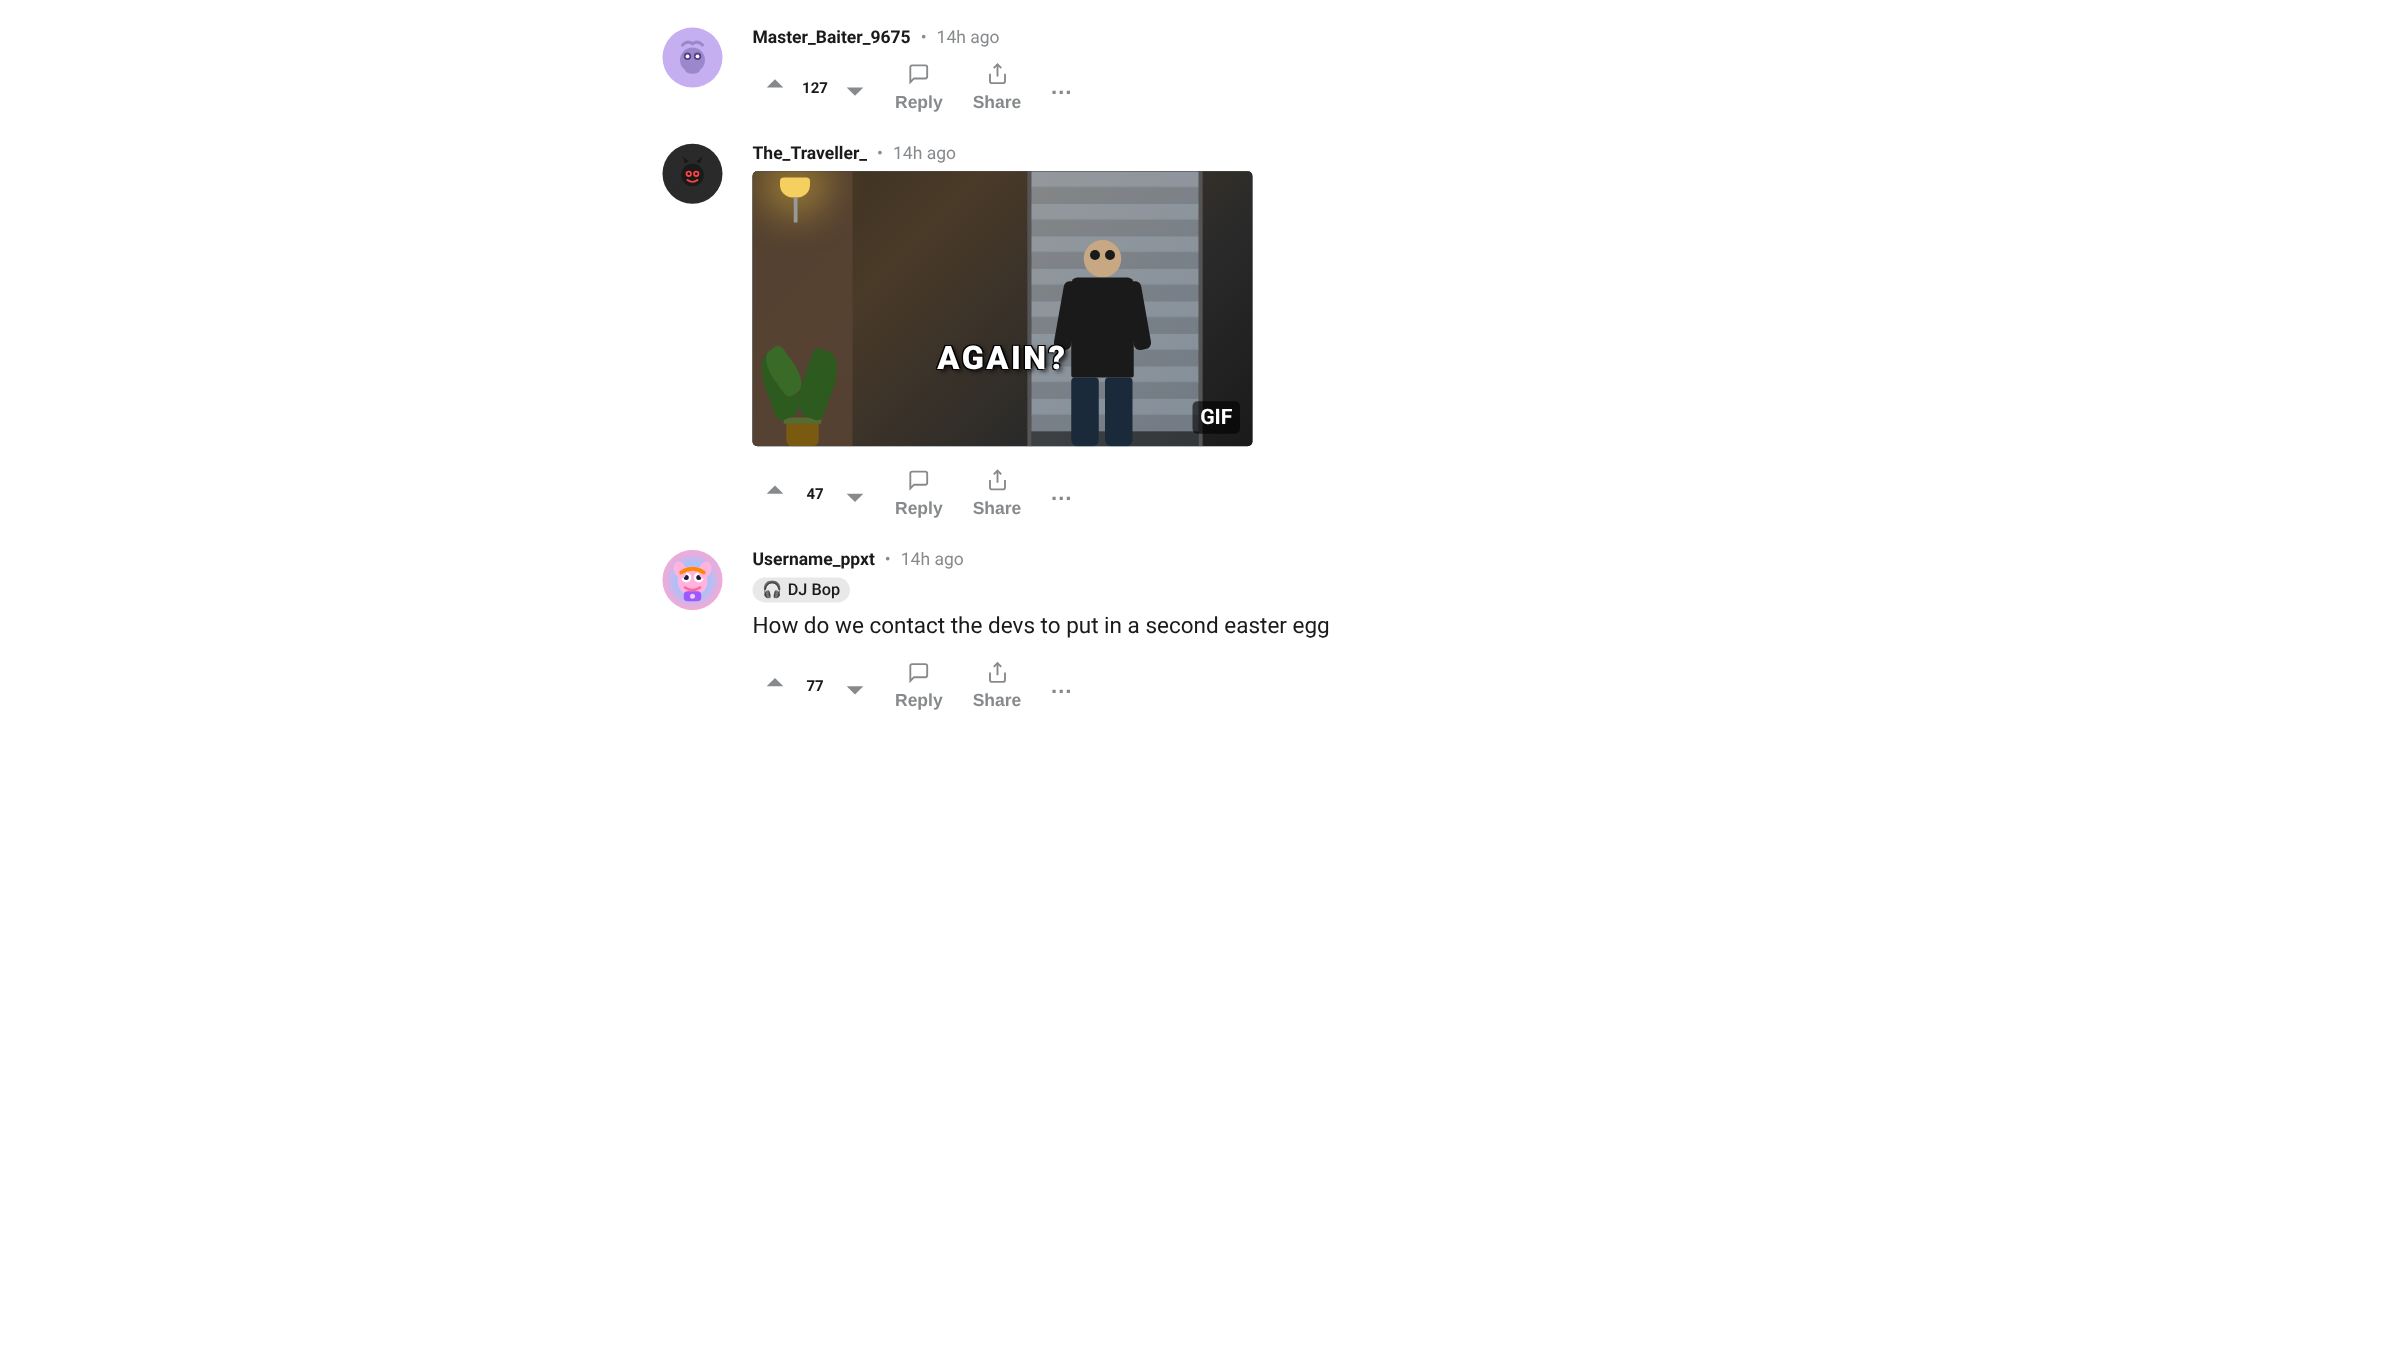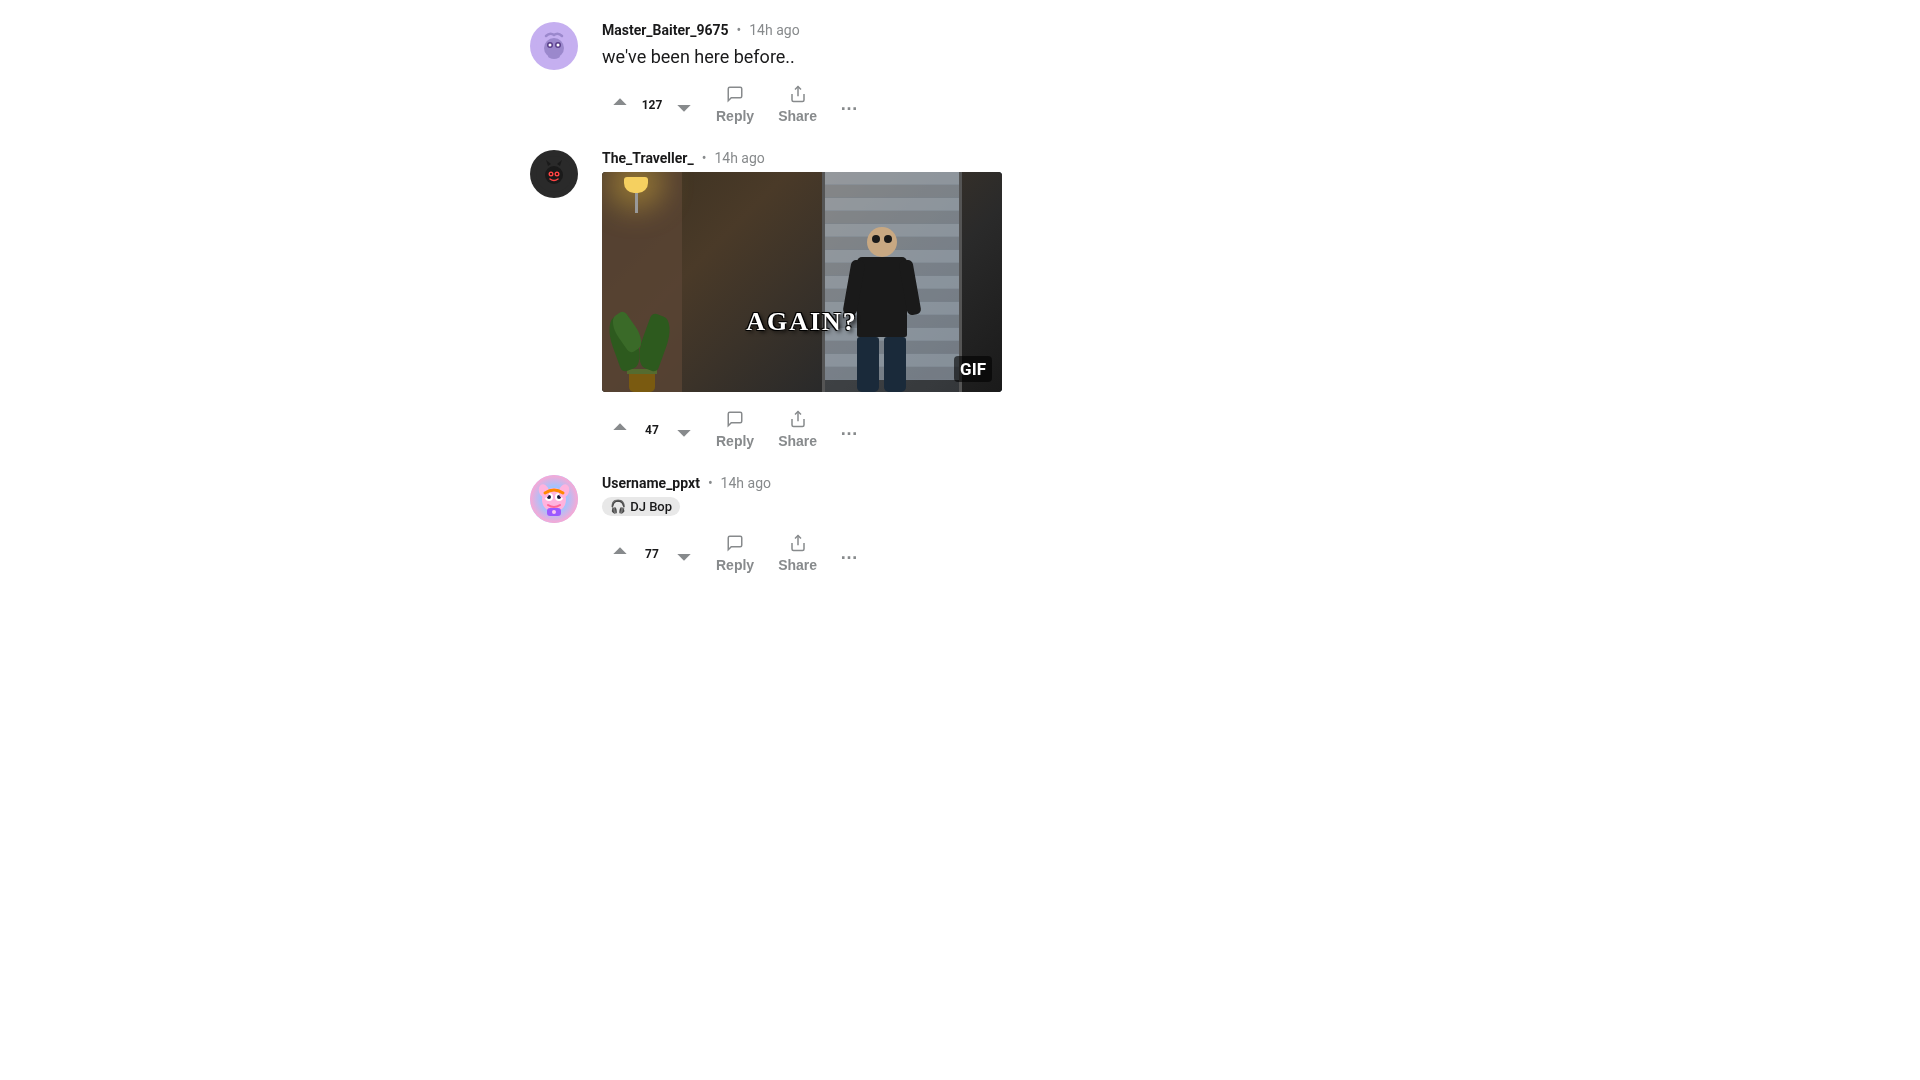--- a/index.html
+++ b/index.html
@@ -152,21 +152,20 @@
       position: absolute;
       bottom: 55px;
       left: 50%;
       transform: translateX(-50%);
       color: white;
       font-size: 26px;
       font-weight: 900;
       letter-spacing: 2px;
       text-shadow: 2px 2px 4px rgba(0,0,0,0.8), -1px -1px 0 #000;
       white-space: nowrap;
-      font-family: Liberation Serif, serif;
     }
 
     .gif-badge {
       position: absolute;
       bottom: 12px;
       right: 12px;
       background: rgba(0,0,0,0.6);
       color: white;
       font-size: 12px;
       font-weight: 700;
@@ -233,21 +232,20 @@
         <path d="M10 8 Q14 4 18 7 Q22 4 26 8" stroke="#9b88cc" stroke-width="2.5" fill="none" stroke-linecap="round"></path>
         <ellipse cx="18" cy="28" rx="6" ry="3" fill="#9b88cc"></ellipse>
       </svg>
     </div>
     <div class="comment-body">
       <div class="comment-header">
         <span class="comment-username">Master_Baiter_9675</span>
         <span class="comment-dot">•</span>
         <span class="comment-time">14h ago</span>
       </div>
-      <div class="comment-text">we've been here before..</div>
       <div class="comment-actions">
         <div class="vote-section">
           <button class="vote-btn">
             <svg class="icon" viewBox="0 0 24 24" fill="none" stroke="currentColor" stroke-width="2">
               <path d="M12 4l8 8H4l8-8z" fill="currentColor" stroke="none"></path>
             </svg>
           </button>
           <span class="vote-count">127</span>
           <button class="vote-btn">
             <svg class="icon" viewBox="0 0 24 24" fill="none" stroke="currentColor" stroke-width="2">
@@ -428,20 +426,21 @@
     <div class="comment-body">
       <div class="comment-header">
         <span class="comment-username">Username_ppxt</span>
         <span class="comment-dot">•</span>
         <span class="comment-time">14h ago</span>
       </div>
       <div class="badge-tag">
         <span>🎧</span>
         <span>DJ Bop</span>
       </div>
+      <div class="comment-text">How do we contact the devs to put in a second easter egg</div>
       <div class="comment-actions">
         <div class="vote-section">
           <button class="vote-btn">
             <svg class="icon" viewBox="0 0 24 24" fill="none" stroke="currentColor" stroke-width="2">
               <path d="M12 4l8 8H4l8-8z" fill="currentColor" stroke="none"></path>
             </svg>
           </button>
           <span class="vote-count">77</span>
           <button class="vote-btn">
             <svg class="icon" viewBox="0 0 24 24" fill="none">

